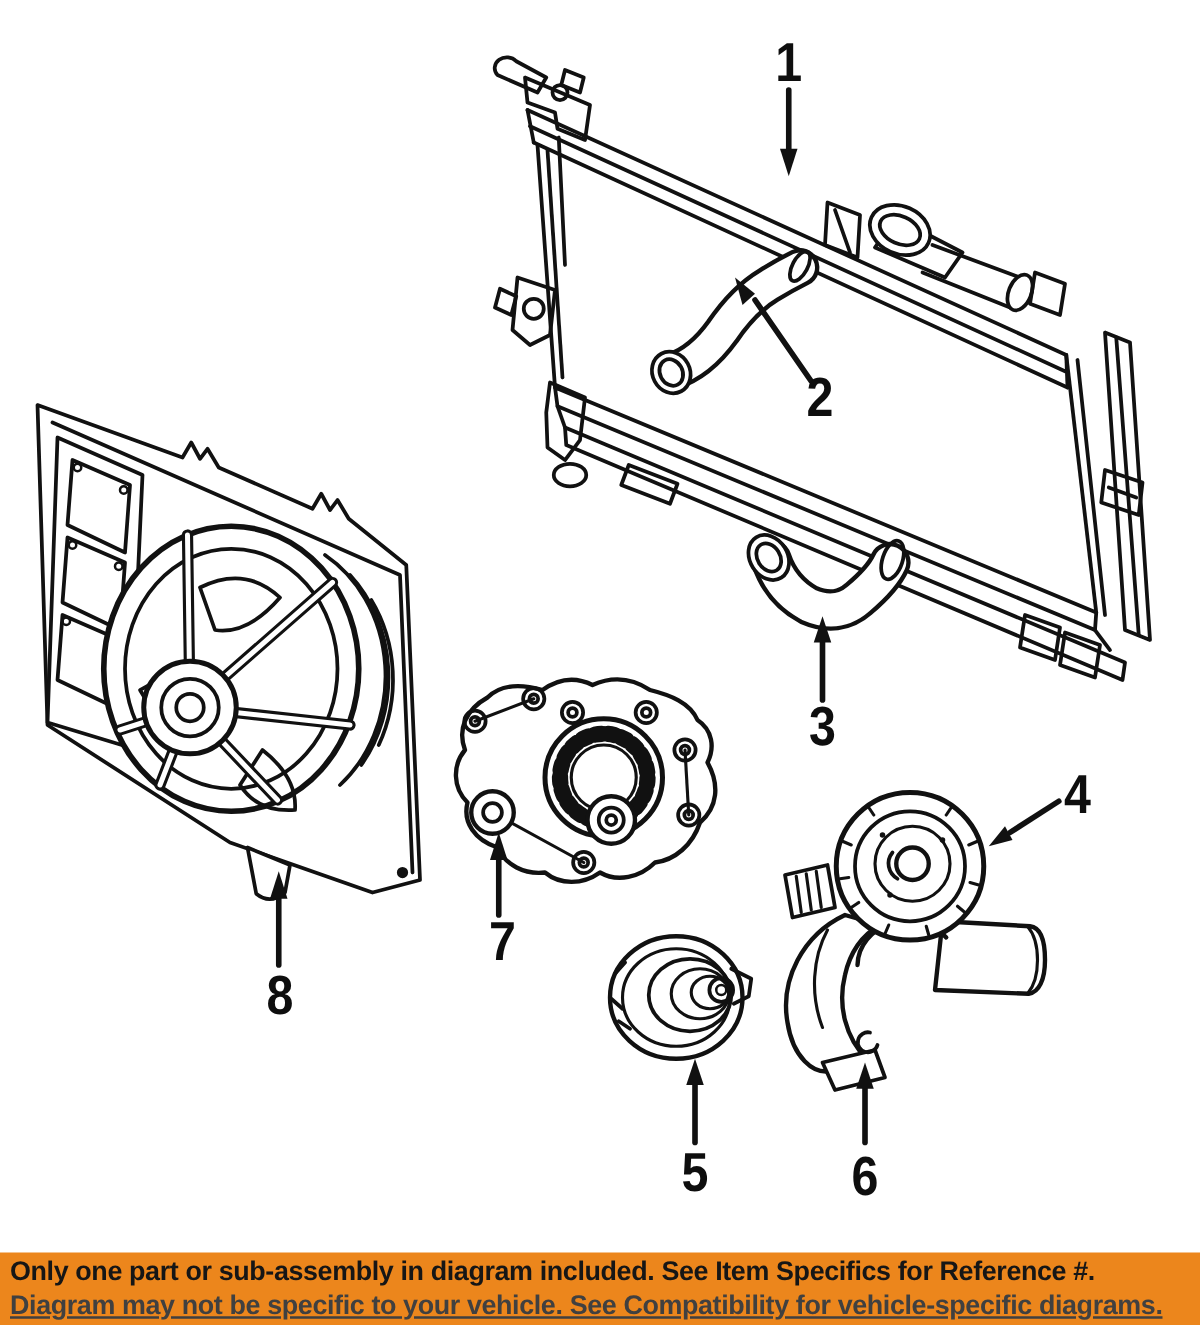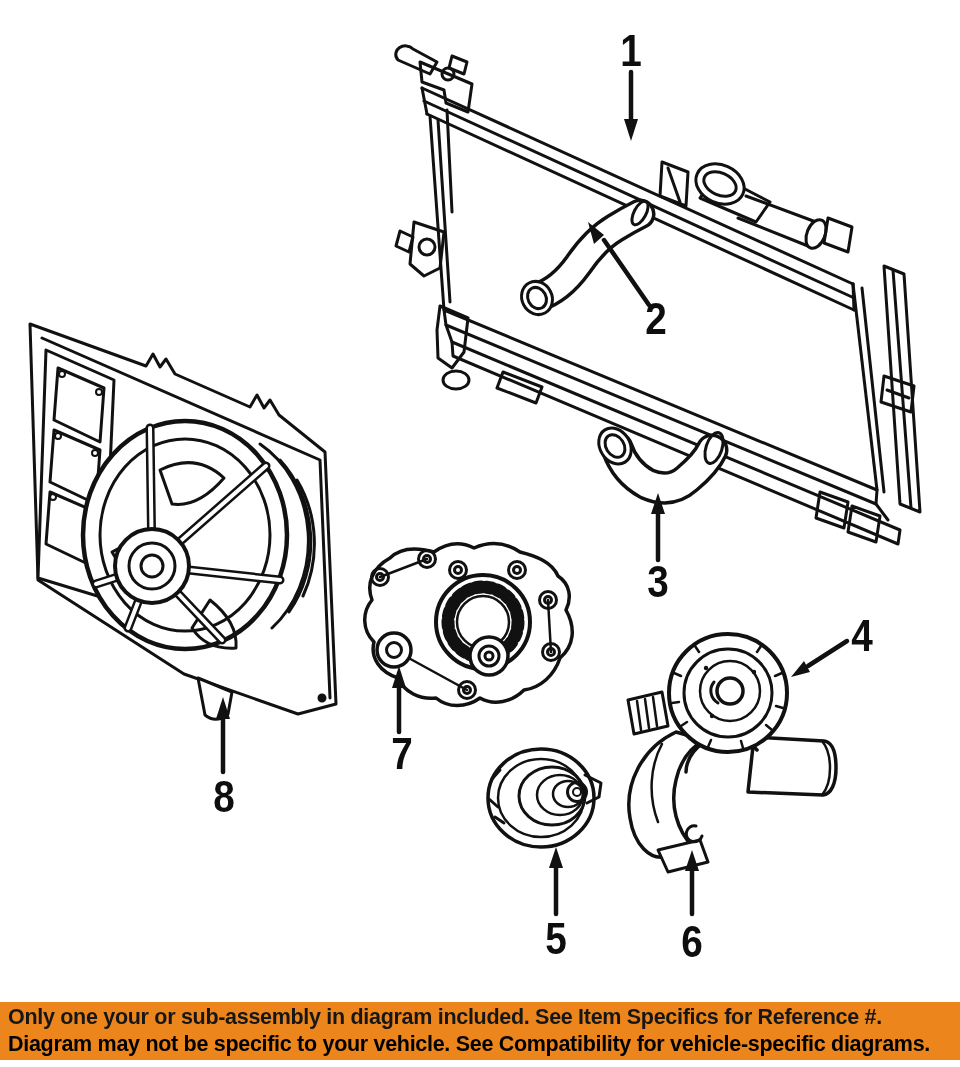--- a/index.html
+++ b/index.html
@@ -272,17 +272,17 @@
   <div class="callout" style="left:611px;top:27px">1</div>
   <div class="callout" style="left:636px;top:295px">2</div>
   <div class="callout" style="left:638px;top:558px">3</div>
   <div class="callout" style="left:842px;top:612px">4</div>
   <div class="callout" style="left:536px;top:915px">5</div>
   <div class="callout" style="left:672px;top:918px">6</div>
   <div class="callout" style="left:382px;top:730px">7</div>
   <div class="callout" style="left:204px;top:773px">8</div>
 
   <div class="banner" style="background: rgb(236, 134, 28);">
-    <div style="color: rgb(22, 22, 22);">Only one your or sub-assembly in diagram included. See Item Specifics for Reference #.</div>
-    <div style="color: #000000;">Diagram may not be specific to your vehicle. See Compatibility for vehicle-specific diagrams.</div>
+    <div style="color: rgb(22, 22, 22);">Only one part or sub-assembly in diagram included. See Item Specifics for Reference #.</div>
+    <div style="color: #404040; text-decoration: underline;">Diagram may not be specific to your vehicle. See Compatibility for vehicle-specific diagrams.</div>
   </div>
 
 </div>
 
 </body></html>

